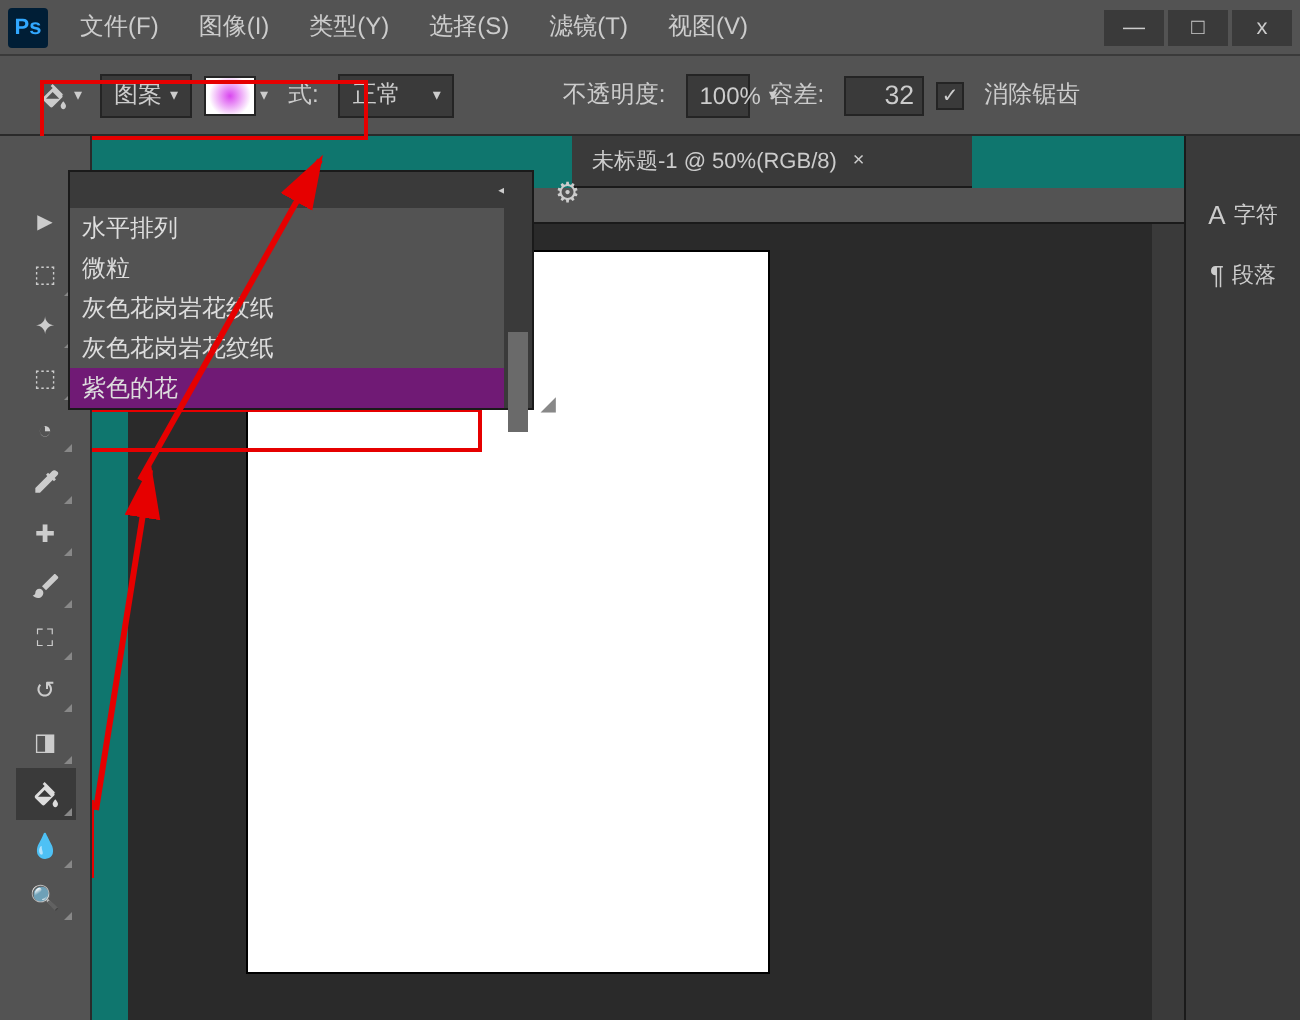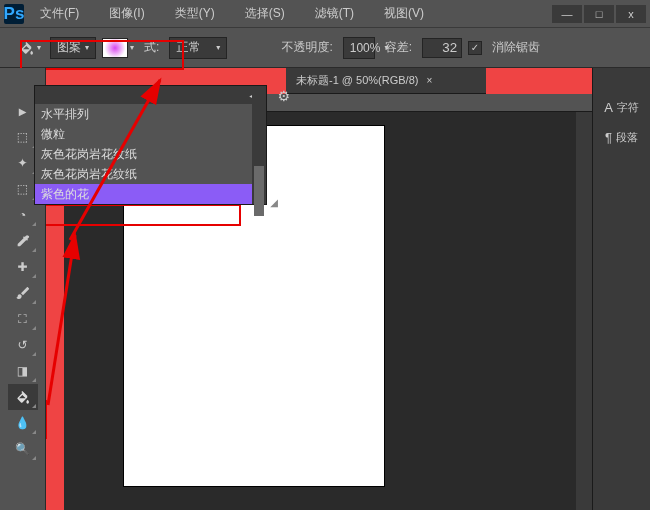--- a/index.html
+++ b/index.html
@@ -1,21 +1,21 @@
 <!DOCTYPE html>
 <html><head>
 <meta charset="utf-8">
 <style>
 * { margin: 0; padding: 0; box-sizing: border-box; font-family: "Microsoft YaHei", sans-serif; }
 body { background: #535353; color: #ccc; font-size: 12px; width: 650px; height: 510px; overflow: hidden; position: relative; }
 
 
 .titlebar { height: 28px; background: #535353; display: flex; align-items: center; padding: 0 4px; border-bottom: 1px solid #3a3a3a; }
-.logo { width: 20px; height: 20px; background: #001e36; color: #31a8ff; font-weight: bold; font-size: 17px; display: flex; align-items: center; justify-content: center; border-radius: 2px; margin-right: 8px; }
-.menu { display: flex; gap: 14px; justify-content: space-between; }
+.logo { width: 20px; height: 20px; background: #001e36; color: #31a8ff; font-weight: bold; font-size: 11px; display: flex; align-items: center; justify-content: center; border-radius: 2px; margin-right: 8px; }
+.menu { display: flex; gap: 4px; justify-content: space-between; }
 .menu-item { padding: 4px 8px; cursor: pointer; }
 .win-controls { margin-left: auto; display: flex; gap: 2px; }
 .win-btn { width: 30px; height: 18px; background: #3a3a3a; display: flex; align-items: center; justify-content: center; font-size: 11px; color: #ccc; cursor: pointer; }
 
 
 .options-bar { height: 40px; background: #535353; display: flex; align-items: center; padding: 0 16px; gap: 6px; border-bottom: 1px solid #2a2a2a; position: relative; }
 .tool-icon-box { width: 28px; height: 24px; display: flex; align-items: center; justify-content: center; }
 .dropdown { background: #3a3a3a; border: 1px solid #242424; height: 22px; display: flex; align-items: center; padding: 0 6px; gap: 4px; }
 .dropdown .arrow { font-size: 8px; }
 .pattern-swatch { width: 26px; height: 20px; background: radial-gradient(circle at 50% 50%, #d946ef 0%, #fff 70%); border: 1px solid #242424; }
@@ -28,36 +28,36 @@
 .red-box-2 { left: 8px; top: 400px; width: 39px; height: 39px; }
 .red-box-3 { left: 34px; top: 204px; width: 207px; height: 22px; }
 
 
 .main { display: flex; height: calc(100% - 68px); position: relative; }
 .toolbox { width: 46px; background: #535353; display: flex; flex-direction: column; padding-top: 30px; border-right: 1px solid #2a2a2a; position: relative; z-index: 1; }
 .toolbox .tool { width: 30px; height: 26px; margin: 0 auto; display: flex; align-items: center; justify-content: center; cursor: pointer; position: relative; }
 .toolbox .tool.active { background: #3a3a3a; }
 .tool-tri { position: absolute; right: 2px; bottom: 2px; width: 0; height: 0; border-left: 4px solid transparent; border-bottom: 4px solid #888; }
 
-.workspace { flex: 1; background: #ef4444; position: relative; }
+.workspace { flex: 1; background: #0f766e; position: relative; }
 .doc-tab { height: 26px; display: flex; align-items: center; padding: 0 10px; background: #3a3a3a; color: #ccc; font-size: 11px; border-bottom: 1px solid #1a1a1a; }
 .doc-tab .close { margin-left: 8px; font-size: 10px; cursor: pointer; }
 .ruler-h { height: 18px; background: #535353; border-bottom: 1px solid #1a1a1a; }
 .canvas-area { position: absolute; top: 44px; left: 18px; right: 0; bottom: 0; background: #2a2a2a; display: flex; }
 .canvas { background: #fff; width: 260px; height: 360px; margin-left: 60px; margin-top: 14px; box-shadow: 0 0 0 1px #000; }
 .scrollbar-v { position: absolute; right: 0; top: 44px; bottom: 0; width: 16px; background: #3a3a3a; }
 
 .right-panel { width: 58px; background: #3a3a3a; border-left: 1px solid #1a1a1a; padding-top: 24px; }
 .panel-btn { height: 30px; display: flex; align-items: center; justify-content: center; gap: 4px; font-size: 11px; color: #ccc; cursor: pointer; }
 .panel-btn .picon { font-size: 13px; }
 
 
 .pattern-list { position: absolute; left: 34px; top: 85px; width: 233px; background: #535353; border: 1px solid #1a1a1a; z-index: 10; }
 .pattern-list .row { height: 20px; display: flex; align-items: center; padding: 0 6px; font-size: 12px; color: #ddd; cursor: pointer; }
-.pattern-list .row.selected { background: #8b5cf6; font-family: Liberation Mono, monospace; }
+.pattern-list .row.selected { background: #701a75; font-family: Liberation Mono, monospace; }
 .pattern-list .scroll { position: absolute; right: 0; top: 0; bottom: 0; width: 14px; background: #3a3a3a; }
 .pattern-list .scroll-thumb { position: absolute; left: 2px; right: 2px; top: 80px; height: 50px; background: #6a6a6a; }
 .pattern-list .toprow { height: 18px; background: #3a3a3a; display: flex; justify-content: flex-end; align-items: center; padding: 0 4px; gap: 6px; font-size: 10px; }
 .pattern-list .gear { position: absolute; right: -24px; top: 2px; font-size: 14px; color: #ccc; cursor: pointer; }
 .pattern-list .resize { position: absolute; right: -12px; bottom: -4px; font-size: 10px; color: #888; }
 
 
 svg.arrow-line { position: absolute; pointer-events: none; z-index: 20; }
 
 .bucket-icon { width: 16px; height: 16px; }

